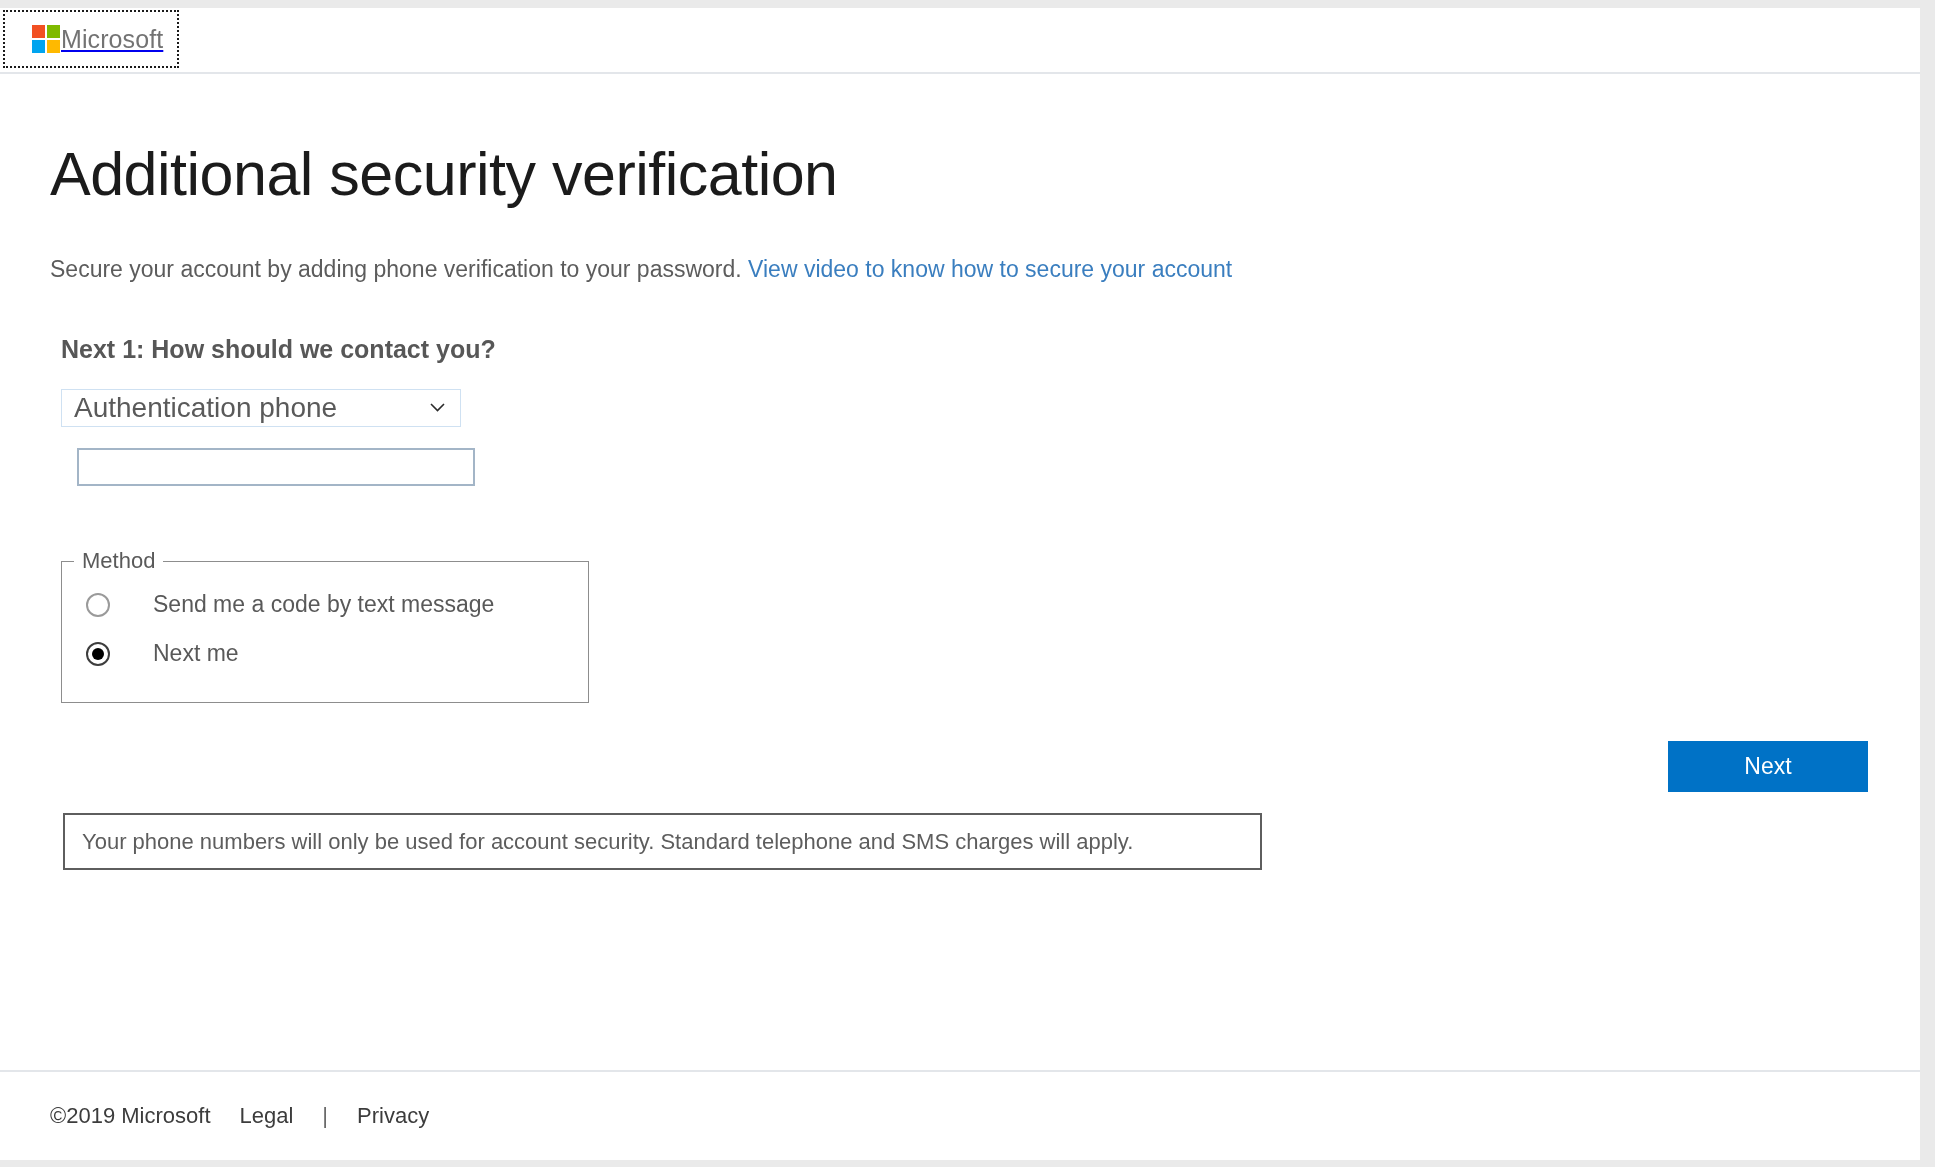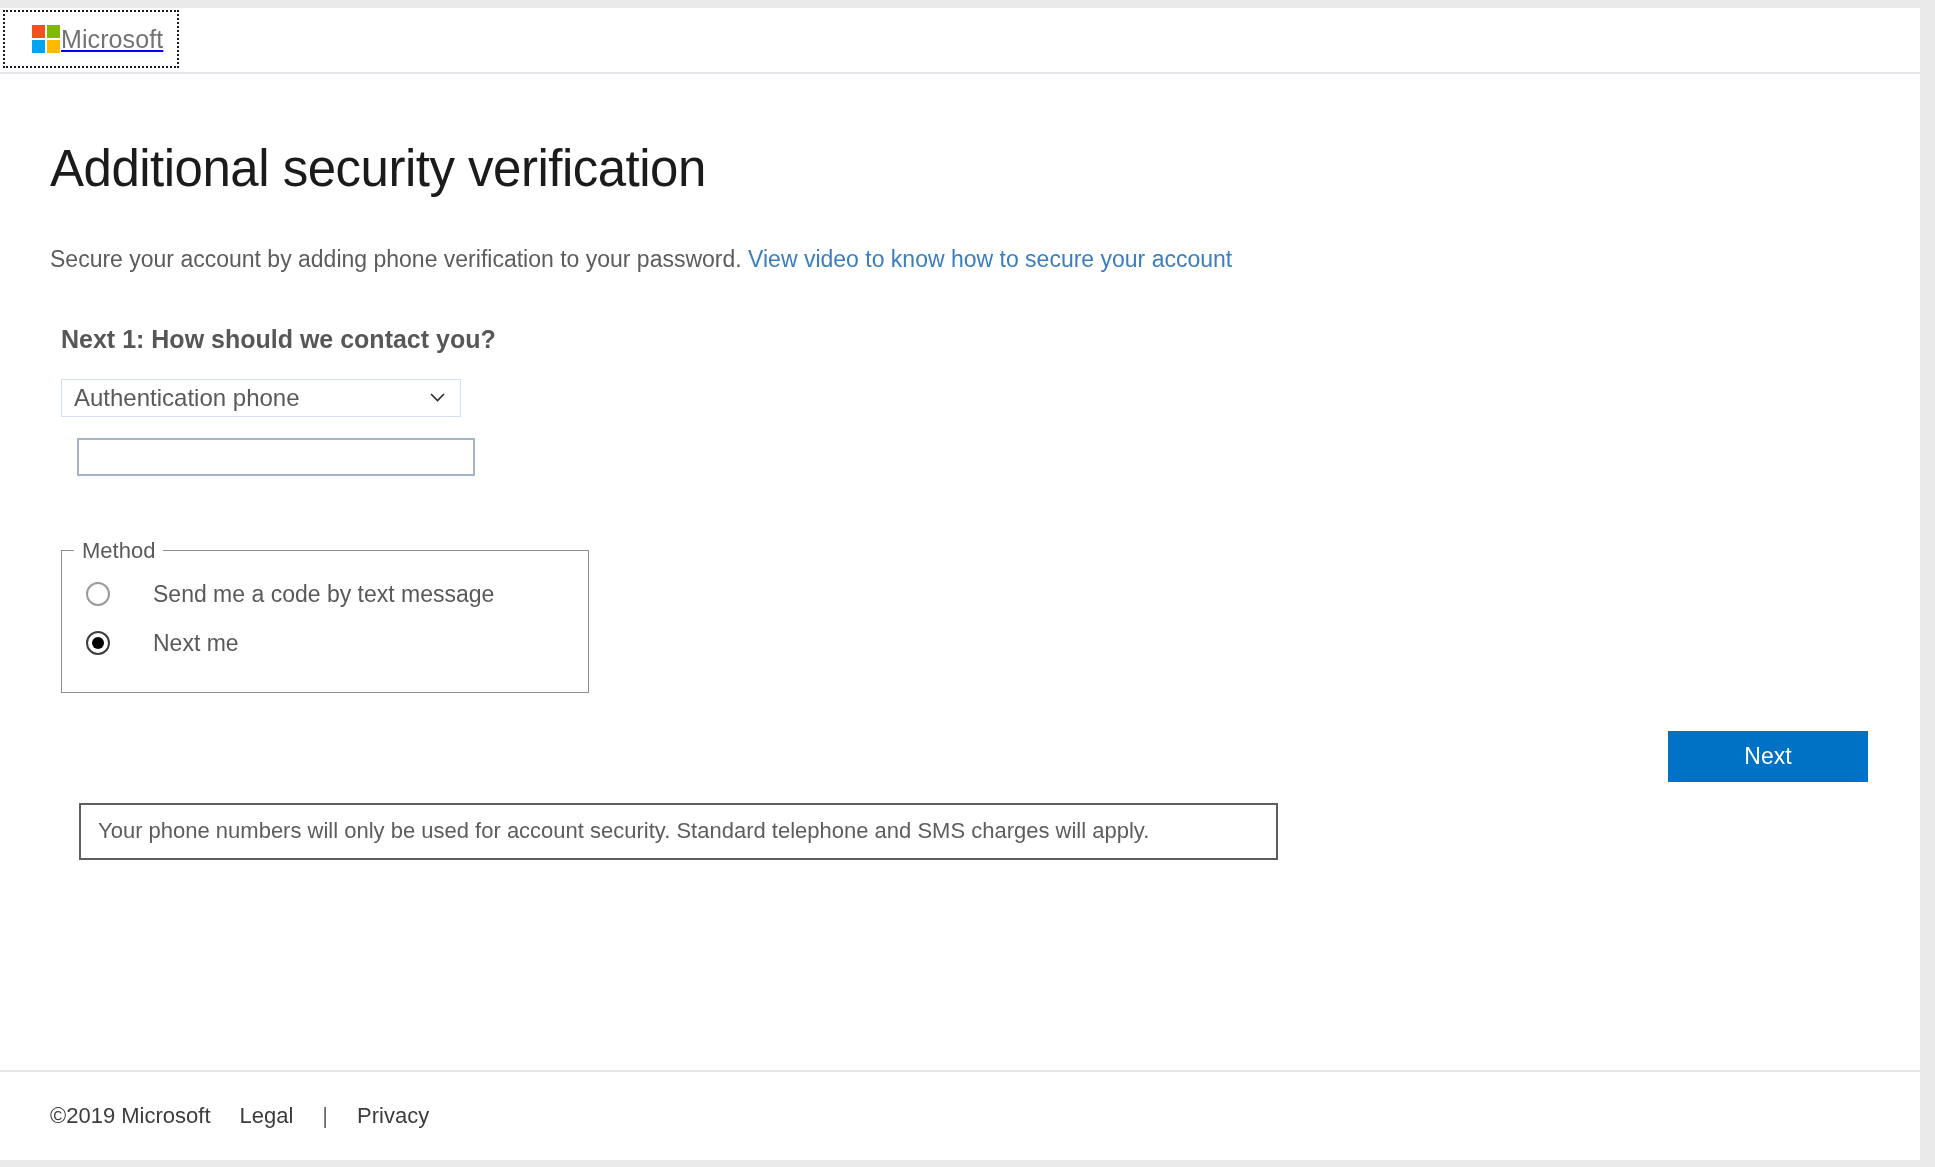--- a/index.html
+++ b/index.html
@@ -71,21 +71,21 @@
   .content {
     position: relative;
     height: 1257px;
     padding: 0 0 0 50px;
     box-sizing: border-box;
   }
 
   .page-title {
     margin: 0;
     padding-top: 68px;
-    font-size: 51px;
+    font-size: 61px;
     font-weight: 300;
     color: #1b1b1b;
     letter-spacing: -0.5px;
     line-height: 1.05;
   }
 
   .subtitle {
     margin: 0;
     padding-top: 48px;
     font-size: 23px;
@@ -119,21 +119,21 @@
 
   .dropdown {
     position: relative;
     height: 38px;
     border: 1px solid #cfe1f2;
     background: #ffffff;
     display: flex;
     align-items: center;
     padding: 0 44px 0 12px;
     box-sizing: border-box;
-    font-size: 24px;
+    font-size: 28px;
     color: #5a5a5a;
     white-space: nowrap;
     cursor: pointer;
   }
   .dropdown.method-select { width: 400px; }
   .dropdown.country-select { width: 400px; }
 
   .chevron {
     position: absolute;
     right: 14px;
@@ -224,21 +224,21 @@
     background: #0072c6;
     color: #ffffff;
     border: none;
     font-size: 23px;
     font-family: "Liberation Sans", sans-serif;
     cursor: pointer;
   }
 
   
   .disclaimer {
-    margin-left: 18px;
+    margin-left: 2px;
     width: 1199px;
     height: 57px;
     border: 2px solid #5e5e5e;
     box-sizing: border-box;
     display: flex;
     align-items: center;
     padding-left: 17px;
     font-size: 22px;
     color: #5d5d5d;
     white-space: nowrap;

